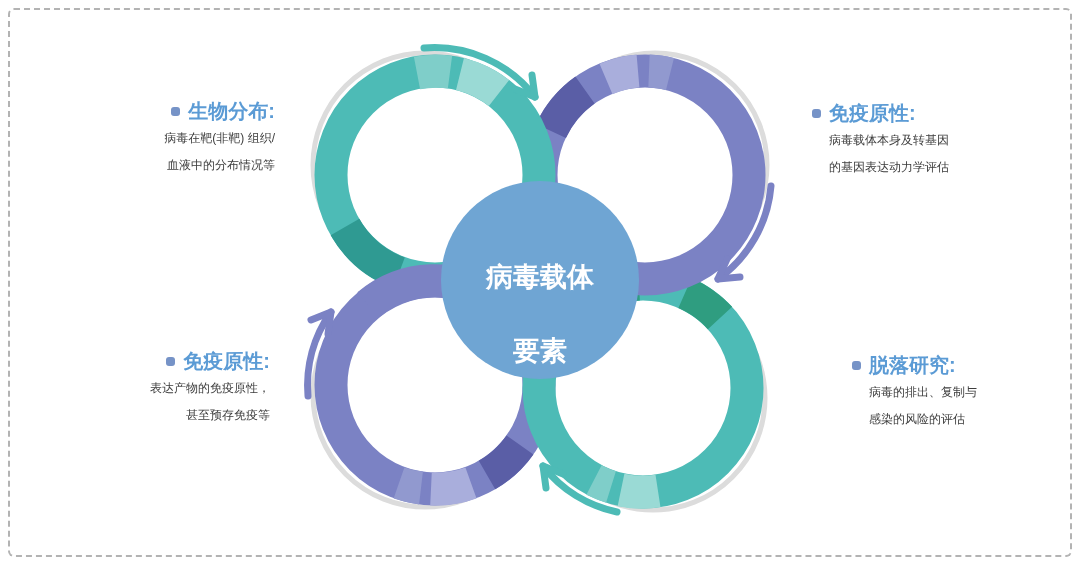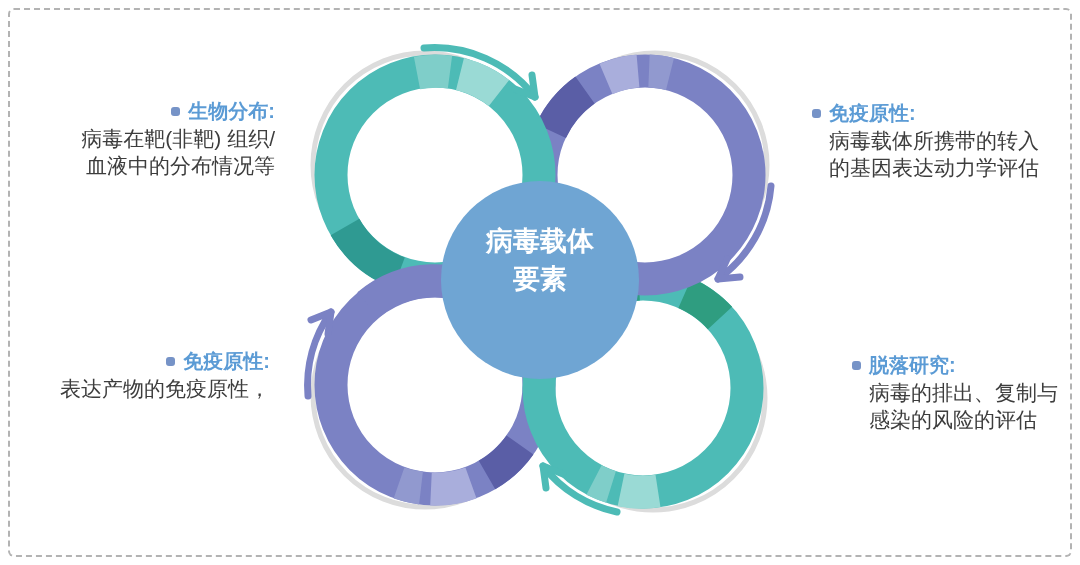--- a/index.html
+++ b/index.html
@@ -37,38 +37,38 @@
   .label .head{
     display:flex;align-items:center;gap:8px;
     color:var(--heading_blue);font-weight:bold;font-size:20px;line-height:27px;
   }
   .label.right-side .head{justify-content:flex-start;}
   .label.left-side .head{justify-content:flex-end;}
   .label .bullet{
     width:9px;height:9px;border-radius:3px;background:var(--bullet_blue);flex:0 0 auto;
   }
   .label .body{
-    color:var(--body_text);font-size:21px;line-height:27px;font-weight:500;
+    color:var(--body_text);font-size:12px;line-height:27px;font-weight:500;
   }
   .label .body span{display:block;}
   .label.left-side{text-align:right;}
   .label.right-side{text-align:left;}
   .label.right-side .body{padding-left:17px;}
 
   .pos-tl{left:30px;top:98px;width:245px;}
   .pos-tr{left:812px;top:100px;width:260px;}
   .pos-bl{left:20px;top:348px;width:250px;}
   .pos-br{left:852px;top:352px;width:250px;}
 
   .hub-text{
     position:absolute;left:440px;top:222px;width:200px;
     text-align:center;color:#ffffff;font-weight:bold;
     font-size:27px;line-height:38px;
   }
-  .hub-text span{display:block;}
+  .hub-text span{display:block;margin-top:36px;}
 </style>
 </head>
 <body>
 
 <div class="frame"></div>
 
 <svg class="diagram-svg" width="1080" height="565" viewBox="0 0 1080 565">
 
   <circle class="ghost" cx="425" cy="165" r="112"></circle>
   <circle class="ghost" cx="655" cy="165" r="112"></circle>
@@ -134,32 +134,33 @@
     <span>血液中的分布情况等</span>
   </div>
 </div>
 
 <div class="label right-side pos-tr">
   <div class="head">
     <span class="bullet"></span>
     <span>免疫原性:</span>
   </div>
   <div class="body">
-    <span>病毒载体所携带的转入</span>
+    <span>病毒载体本身及转基因</span>
     <span>的基因表达动力学评估</span>
   </div>
 </div>
 
 <div class="label left-side pos-bl">
   <div class="head">
     <span class="bullet"></span>
     <span>免疫原性:</span>
   </div>
   <div class="body">
     <span>表达产物的免疫原性，</span>
+    <span>甚至预存免疫等</span>
   </div>
 </div>
 
 <div class="label right-side pos-br">
   <div class="head">
     <span class="bullet"></span>
     <span>脱落研究:</span>
   </div>
   <div class="body">
     <span>病毒的排出、复制与</span>

